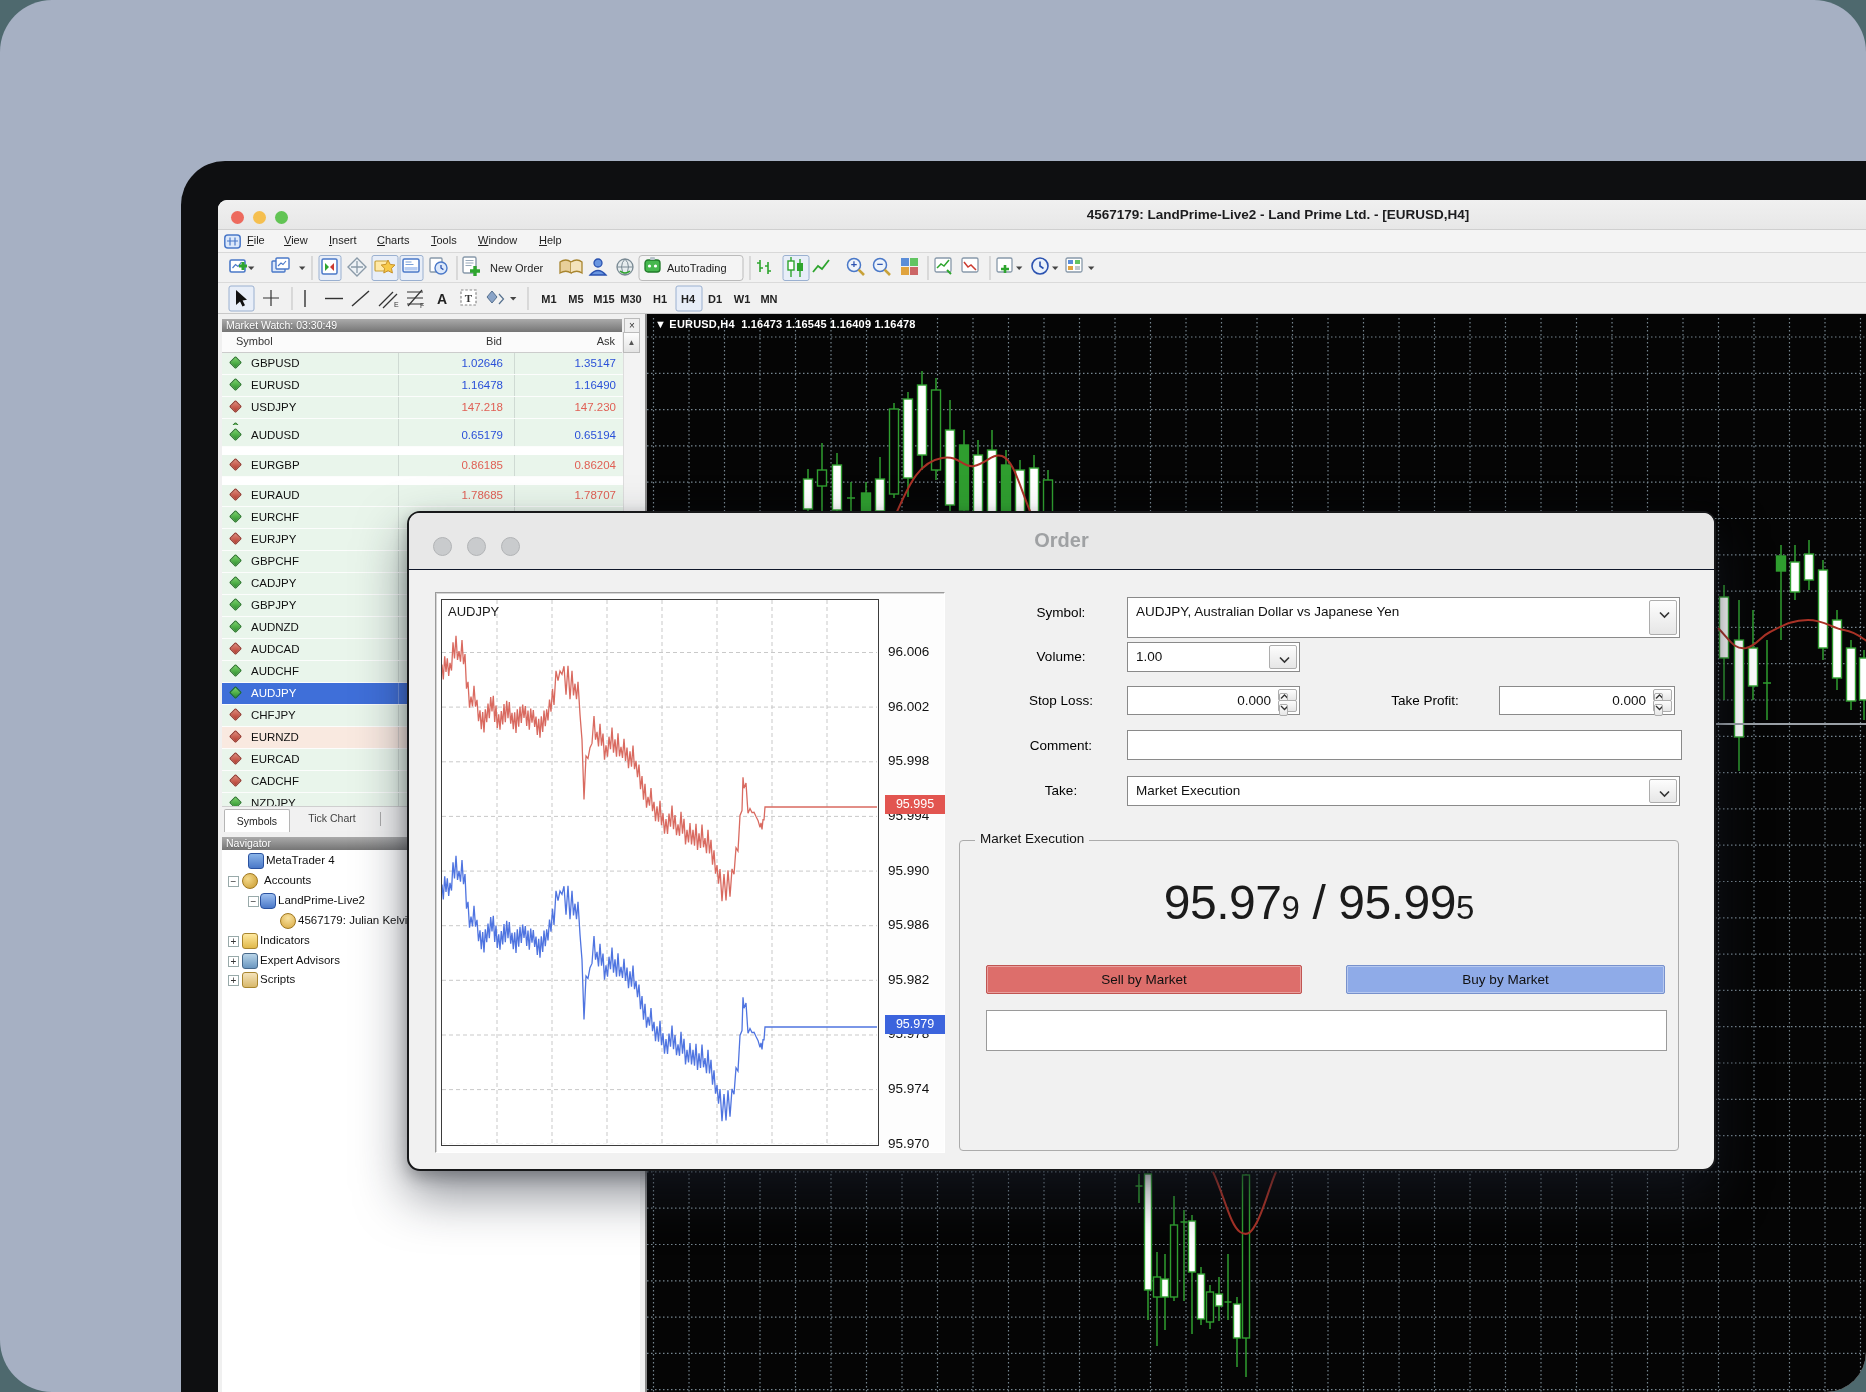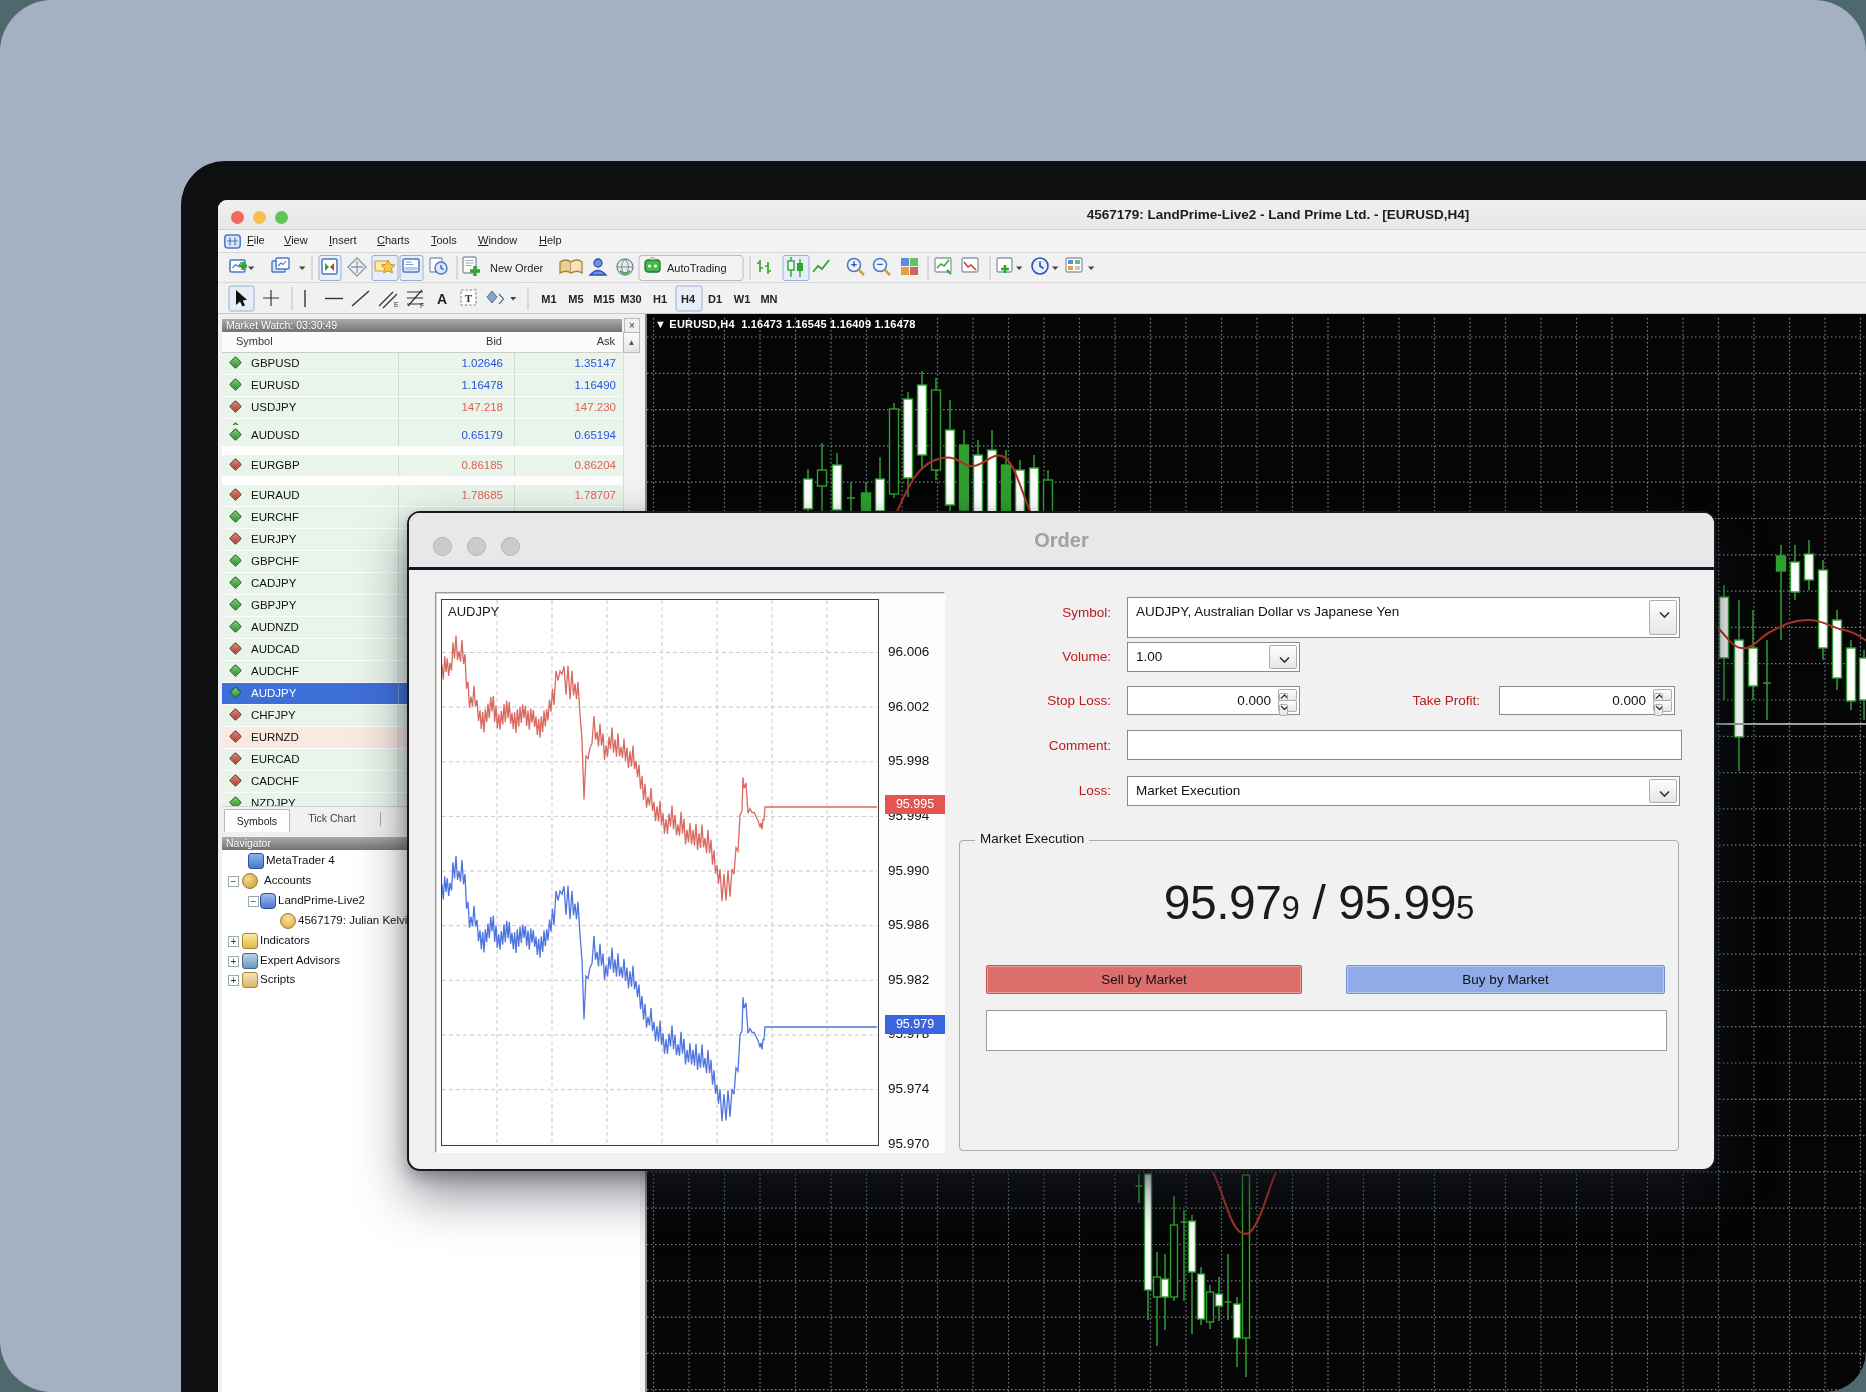--- a/index.html
+++ b/index.html
@@ -61,32 +61,32 @@
 .eaico{background:linear-gradient(#b8d4e8,#6a96c0);border:1px solid #47688a}
 .scico{background:linear-gradient(#f4e3bc,#d8b86a);border:1px solid #a8852f}
 
 #chart{position:absolute;left:427px;top:114px;right:0;bottom:0;background:#050505;border-left:2px solid #8a8a8a}
 #ohlc{position:absolute;left:8px;top:4px;color:#fff;font-size:11px;font-weight:bold;letter-spacing:.2px}
 .g{stroke:#76858f;stroke-width:1.2;stroke-dasharray:1.5 2.5}
 .w{stroke:#2f9e2f;stroke-width:1.5}
 .r{stroke:#a93226;stroke-width:2;fill:none}
 
 #dlg{position:absolute;left:407px;top:511px;width:1309px;height:660px;background:#f1f1f1;border:2.5px solid #17181a;border-radius:13px;box-shadow:0 24px 50px rgba(30,35,50,.5),0 6px 16px rgba(0,0,0,.28)}
-#dtit{position:absolute;left:0;top:0;right:0;height:57px;background:#e8e8e8;border-radius:10px 10px 0 0;border-bottom:3px solid #0f172a}
+#dtit{position:absolute;left:0;top:0;right:0;height:57px;background:#e8e8e8;border-radius:10px 10px 0 0;border-bottom:1px solid #0f172a}
 .dc{position:absolute;top:24px;width:19px;height:19px;border-radius:50%;background:#c9cbcd;border:1px solid #b2b4b6}
 #dorder{position:absolute;left:0;right:0;top:16px;text-align:center;font-size:20px;font-weight:bold;color:#9fa1a3}
 #dpanel{position:absolute;left:26px;top:79px;width:510px;height:561px;background:#fdfdfd;border:1px solid #9a9a9a;border-right-color:#fff;border-bottom-color:#fff;box-shadow:inset 1px 1px 0 #d4d4d4}
 #dbox{position:absolute;left:5px;top:6px;width:438px;height:547px;background:#fff;border:1.5px solid #3c3c3c}
 #audlab{position:absolute;left:6px;top:4px;font-size:13px;color:#1a1a1a}
 .plab{position:absolute;left:452px;font-size:13.5px;color:#111}
 .dg{stroke:#c9c9c9;stroke-width:1;stroke-dasharray:4 3}
 #rbadge{position:absolute;left:449px;top:202px;width:60px;height:19px;background:#e25550;color:#fff;font-size:12.5px;text-align:center;line-height:19px}
 #bbadge{position:absolute;left:449px;top:422px;width:60px;height:19px;background:#3c64dd;color:#fff;font-size:12.5px;text-align:center;line-height:19px}
 
-.flab{position:absolute;font-size:13.5px;color:#b91c1c;text-align:right}
+.flab{position:absolute;font-size:13.5px;color:#000000;text-align:center}
 .fbox{position:absolute;background:#fff;border:1px solid #8a8a8a;font-size:13.5px;color:#111}
 .fbox .tx{position:absolute;left:8px;top:6px}
 .drop{position:absolute;right:2px;top:2px;bottom:2px;width:28px;background:linear-gradient(#fdfdfd,#e6e6e6);border:1px solid #adadad;border-radius:2px}
 .drop svg{position:absolute;left:8px;top:10px}
 .spin{position:absolute;right:2px;top:2px;bottom:2px;width:19px}
 .spin .u,.spin .d{position:absolute;left:0;right:0;height:12px;background:linear-gradient(#fdfdfd,#e6e6e6);border:1px solid #adadad;border-radius:2px}
 .spin .u{top:0}.spin .d{bottom:0}
 .spin svg{position:absolute;left:5px}
 .num{position:absolute;right:28px;top:6px}
 
@@ -719,21 +719,21 @@
         </span>
         <span class="d">
           <svg class="d" width="9" height="6" style="top:3px">
             <path d="M1,1 L4.5,4.5 L8,1" stroke="#333" stroke-width="1.3" fill="none"></path>
           </svg>
         </span>
       </span>
     </div>
     <div class="flab" style="right:603px;top:225px;width:100px">Comment:</div>
     <div class="fbox" style="left:718px;top:217px;width:555px;height:30px"></div>
-    <div class="flab" style="right:603px;top:270px;width:100px">Loss:</div>
+    <div class="flab" style="right:603px;top:270px;width:100px">Take:</div>
     <div class="fbox" style="left:718px;top:263px;width:553px;height:30px">
       <span class="tx">Market Execution</span>
       <span class="drop">
         <svg width="13" height="8">
           <path d="M2,1.5 L6.5,6 L11,1.5" stroke="#333" stroke-width="1.6" fill="none"></path>
         </svg>
       </span>
     </div>
     <div id="grp"></div>
     <div id="grplab">Market Execution</div>

